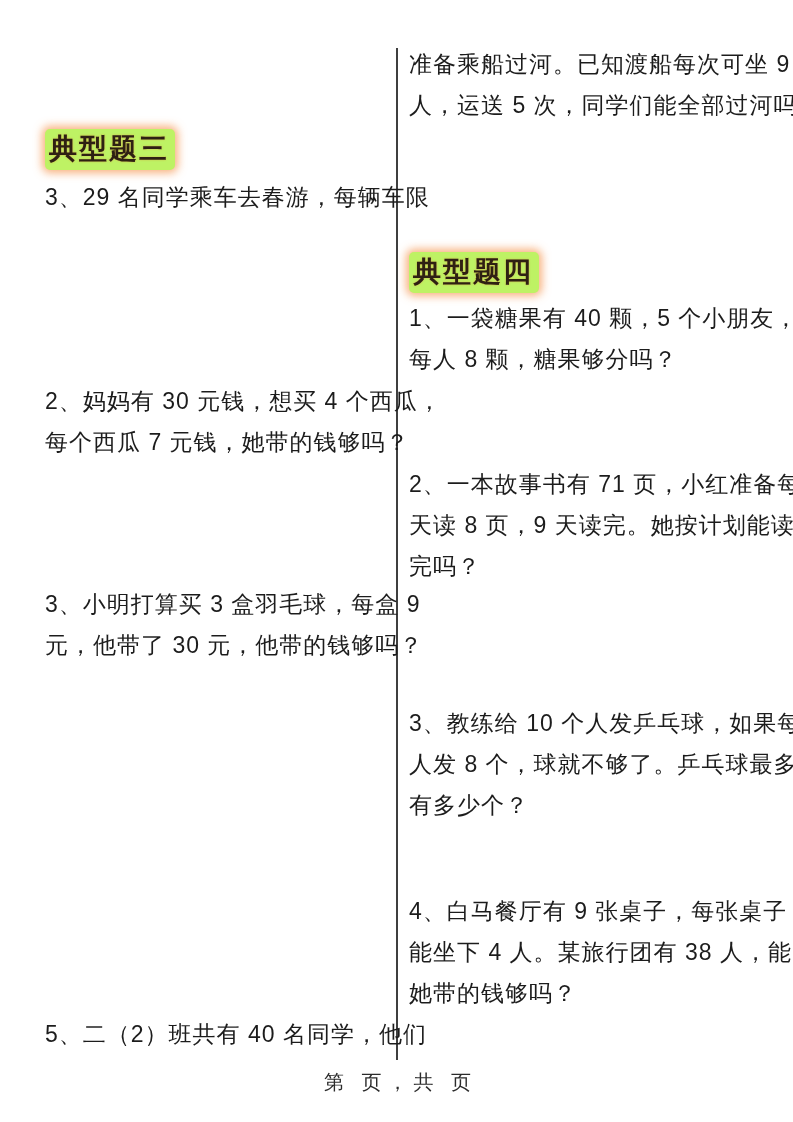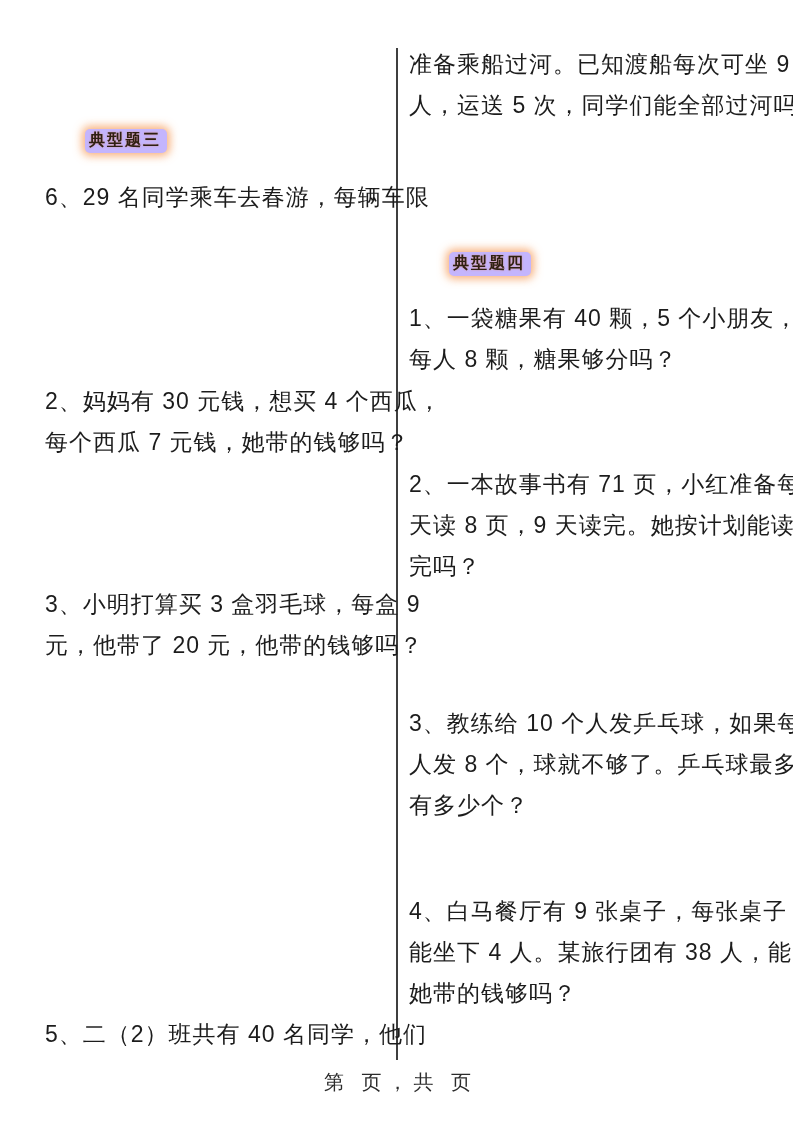--- a/index.html
+++ b/index.html
@@ -30,30 +30,29 @@
     line-height: 41px;
     color: #1c1c1c;
     letter-spacing: 1px;
     white-space: nowrap;
   }
   .col-left  { left: 45px; }
   .col-right { left: 409px; }
   .heading-wrap { position: absolute; }
   .heading {
     display: inline-block;
-    font-size: 16px;
+    font-size: 28px;
     font-weight: bold;
     color: #2e2013;
-    background: #c4b5fd;
+    background: #bef264;
     padding: 1px 6px 2px 4px;
     border-radius: 5px;
     box-shadow: 0 0 9px 3px rgba(245, 152, 84, 0.75);
     text-shadow: 0 0 2px rgba(235, 120, 50, 0.55);
     letter-spacing: 2px;
-    margin-left: 40px;
   }
   .footer-watermark {
     position: absolute;
     left: 243px;
     top: 1063px;
     font-size: 19px;
     color: #a6a6a6;
     letter-spacing: 0.5px;
     white-space: nowrap;
   }
@@ -72,31 +71,31 @@
 
 <div class="page">
 
   <div class="divider"></div>
 
   <div class="heading-wrap col-left" style="top:129px;">
     <span class="heading">典型题三</span>
   </div>
 
   <div class="block col-left" style="top:177px;">
-    <div>6、29 名同学乘车去春游，每辆车限</div>
+    <div>3、29 名同学乘车去春游，每辆车限</div>
   </div>
 
   <div class="block col-left" style="top:381px;">
     <div>2、妈妈有 30 元钱，想买 4 个西瓜，</div>
     <div>每个西瓜 7 元钱，她带的钱够吗？</div>
   </div>
 
   <div class="block col-left" style="top:584px;">
     <div>3、小明打算买 3 盒羽毛球，每盒 9</div>
-    <div>元，他带了 20 元，他带的钱够吗？</div>
+    <div>元，他带了 30 元，他带的钱够吗？</div>
   </div>
 
 
   <div class="block col-left" style="top:1014px;">
     <div>5、二（2）班共有 40 名同学，他们</div>
   </div>
 
   <div class="block col-right" style="top:44px;">
     <div>准备乘船过河。已知渡船每次可坐 9</div>
     <div>人，运送 5 次，同学们能全部过河吗？</div>

